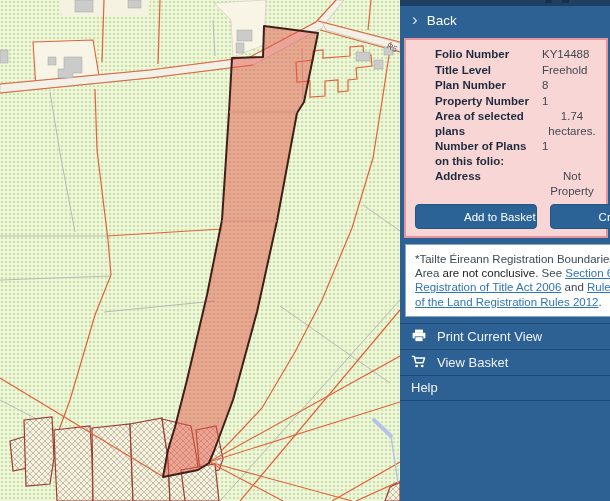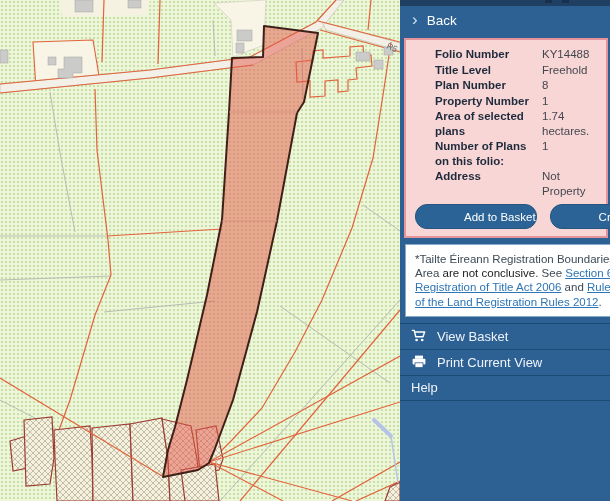--- a/index.html
+++ b/index.html
@@ -21,26 +21,26 @@
   .topstrip .mark { position:absolute; top:0; width:7px; height:3px; background:#16304e; }
   .backrow { height:28px; display:flex; align-items:center; padding-left:12px; color:#ffffff; font-size:13.5px; cursor:pointer; flex:0 0 auto; }
   .backrow .chev { color:#cfe0f2; font-size:17px; line-height:1; margin-right:9px; margin-top:-2px; }
 
   .infobox {
     margin:4px 2px 0 4px; background:#f8d6d6; border:2px solid #e6949c;
     padding:7px 4px 7px 9px; flex:0 0 auto;
   }
   .frow { display:flex; align-items:flex-start; line-height:14.5px; margin-bottom:1px;margin-left:20px; }
   .frow .flabel { width:107px; flex:0 0 auto; font-weight:bold; color:#1e2b3c; font-size:11.5px; }
-  .frow .fvalue { color:#43484f; font-size:11.5px; }
+  .frow .fvalue { color:#43484f; font-size:11.5px;text-align:center; }
   .btnrow { display:flex; gap:13px; margin-top:6px; padding-right:2px; }
   .btn {
     flex:1; height:25px; background:#2b6396; color:#ffffff; font-size:11.5px;
     border:1px solid #24567f; display:flex; align-items:center; justify-content:center;
-    border-radius:12px; cursor:pointer; white-space:nowrap;padding-left:48px;
+    border-radius:4px; cursor:pointer; white-space:nowrap;padding-left:48px;
   }
 
   .disclaimer {
     margin:6px 0 6px 5px; width:215px; background:#ffffff; border:1px solid #87a9ca;
     padding:7px 0 7px 9px; font-size:11.5px; color:#3c4a56; line-height:14.2px;
     flex:0 0 auto; overflow:hidden;
   }
   .disc-line { white-space:nowrap; overflow:hidden; }
   .seg-bold { font-weight:normal; color:#222; }
   .seg-link { color:#2e75b6; text-decoration:underline; cursor:pointer; }
@@ -207,35 +207,35 @@
 
     <div class="disclaimer" id="disclaimer">
         <div class="disc-line"><span>*Tailte Éireann Registration Boundaries and P</span></div>
         <div class="disc-line"><span>Area </span><span class="seg-bold">are not conclusive</span><span>. See </span><span class="seg-link">Section 62(2)</span></div>
         <div class="disc-line"><span class="seg-link">Registration of Title Act 2006</span><span> and </span><span class="seg-link">Rule 8</span></div>
         <div class="disc-line"><span class="seg-link">of the Land Registration Rules 2012</span><span>.</span></div>
       </div>
 
     <div class="menurow">
       <svg class="micon" viewBox="0 0 20 16">
+        <rect x="5" y="0" width="10" height="4" fill="#ffffff"></rect>
+        <rect x="2" y="4" width="16" height="7" rx="1" fill="#ffffff"></rect>
+        <rect x="5" y="9" width="10" height="6" fill="#ffffff" stroke="#2d6093" stroke-width="1"></rect>
+      </svg>
+      <span>Print Current View</span>
+    </div>
+
+    <div class="menurow">
+      <svg class="micon" viewBox="0 0 20 16">
         <path d="M1,1 L4,1 L6,9 L15,9 L17,3 L5,3" fill="none" stroke="#ffffff" stroke-width="1.8" stroke-linejoin="round"></path>
         <circle cx="7" cy="13" r="1.7" fill="#ffffff"></circle>
         <circle cx="14" cy="13" r="1.7" fill="#ffffff"></circle>
       </svg>
       <span>View Basket</span>
     </div>
 
-    <div class="menurow">
-      <svg class="micon" viewBox="0 0 20 16">
-        <rect x="5" y="0" width="10" height="4" fill="#ffffff"></rect>
-        <rect x="2" y="4" width="16" height="7" rx="1" fill="#ffffff"></rect>
-        <rect x="5" y="9" width="10" height="6" fill="#ffffff" stroke="#2d6093" stroke-width="1"></rect>
-      </svg>
-      <span>Print Current View</span>
-    </div>
-
     <div class="menurow last">
       <span>Help</span>
     </div>
 
     <div class="filler"></div>
   </div>
 </div>
 
 </body></html>

